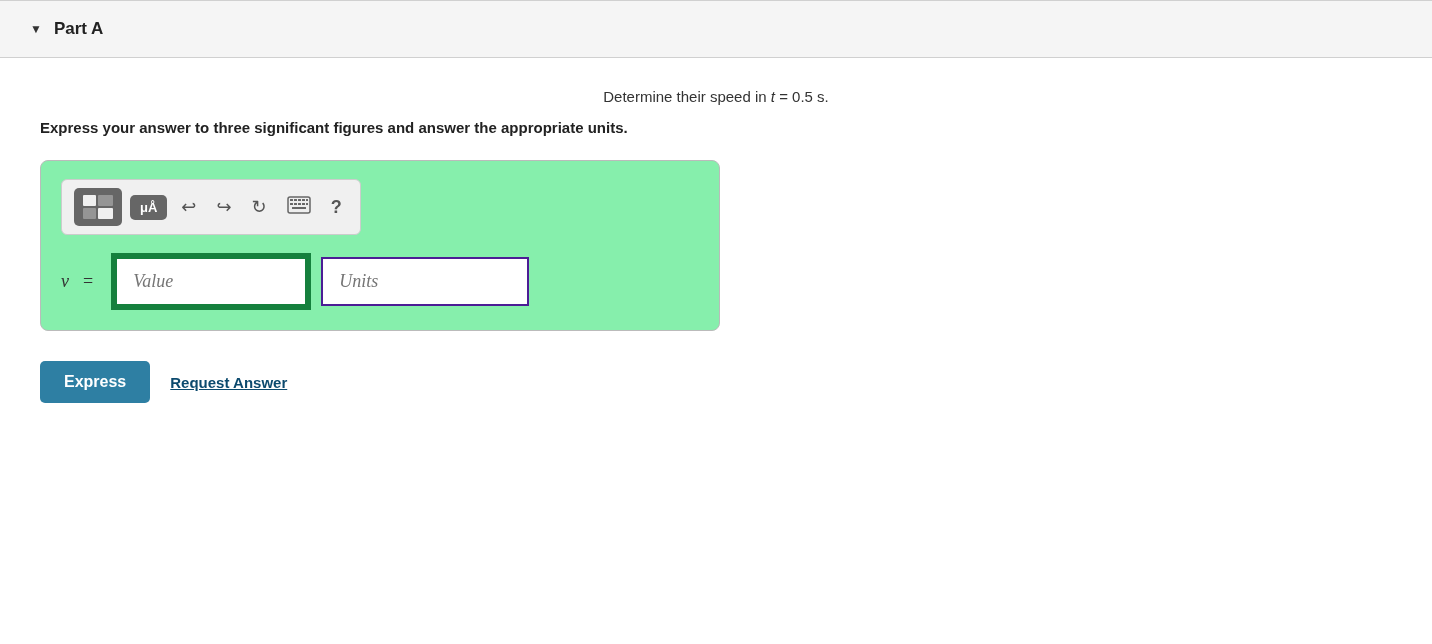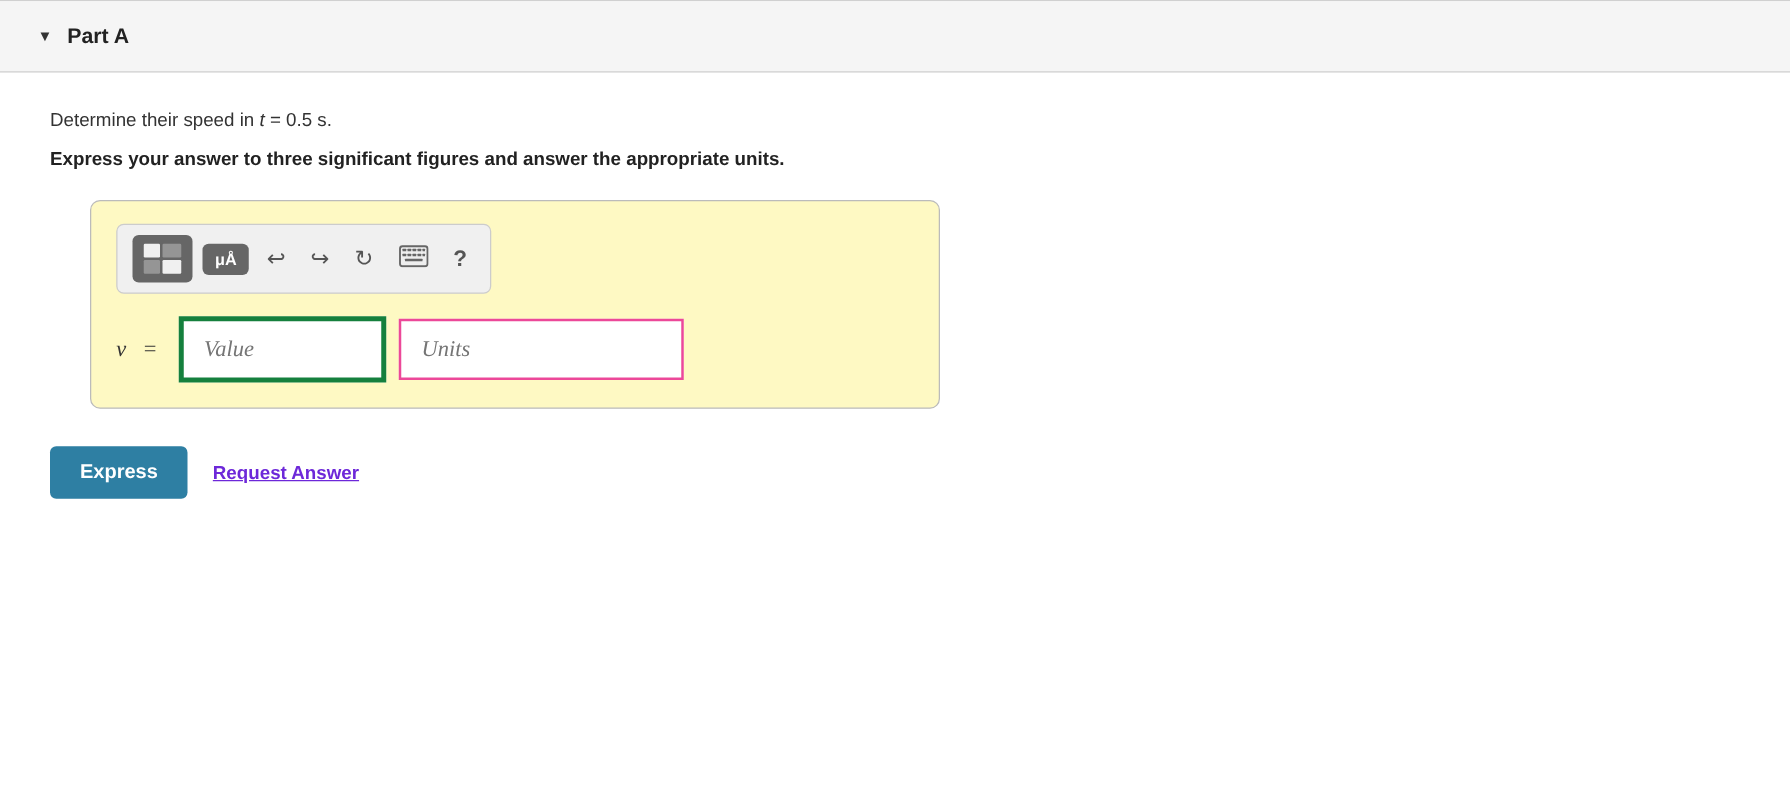--- a/index.html
+++ b/index.html
@@ -44,42 +44,42 @@
 
     .content-area {
       padding: 30px 40px 30px 40px;
     }
 
     .question-text {
       font-family: Arial, sans-serif;
       font-size: 15px;
       color: #333;
       margin-bottom: 14px;
+      text-align: center;
     }
 
     .question-text em {
       font-style: italic;
     }
 
     .instruction-text {
       font-family: Arial, sans-serif;
       font-size: 15px;
       font-weight: bold;
       color: #222;
       margin-bottom: 24px;
     }
 
     .answer-box {
       border: 1px solid #bbb;
       border-radius: 8px;
       padding: 18px 26px 20px 20px;
       display: inline-block;
-      background: #fef9c3;
+      background: #86efac;
       min-width: 680px;
-      margin-left: 32px;
     }
 
     .toolbar {
       display: flex;
       align-items: center;
       gap: 8px;
       margin-bottom: 18px;
       background: #f0f0f0;
       border: 1px solid #ccc;
       border-radius: 6px;
@@ -156,39 +156,39 @@
       margin-right: 4px;
     }
 
     .equals-sign {
       font-size: 18px;
       color: #333;
       margin-right: 8px;
     }
 
     .value-input {
-      border: 4px solid #15803d;
+      border: 6px solid #15803d;
       border-radius: 0;
       padding: 12px 16px;
       font-size: 18px;
       font-style: italic;
       color: #aaa;
-      width: 166px;
+      width: 200px;
       outline: none;
       font-family: Georgia, serif;
     }
 
     .units-input {
-      border: 2px solid #ec4899;
+      border: 2px solid #4c1d95;
       border-radius: 0;
       padding: 12px 16px;
       font-size: 18px;
       font-style: italic;
       color: #aaa;
-      width: 228px;
+      width: 208px;
       outline: none;
       font-family: Georgia, serif;
     }
 
     .actions-row {
       display: flex;
       align-items: center;
       gap: 20px;
       margin-top: 30px;
     }
@@ -199,21 +199,21 @@
       border: none;
       border-radius: 5px;
       padding: 12px 24px;
       font-size: 16px;
       font-family: Arial, sans-serif;
       font-weight: bold;
       cursor: pointer;
     }
 
     .request-answer-link {
-      color: #6d28d9;
+      color: #0c4a6e;
       font-family: Arial, sans-serif;
       font-size: 15px;
       font-weight: bold;
       text-decoration: underline;
       cursor: pointer;
       background: none;
       border: none;
     }
   </style>
 </head>

